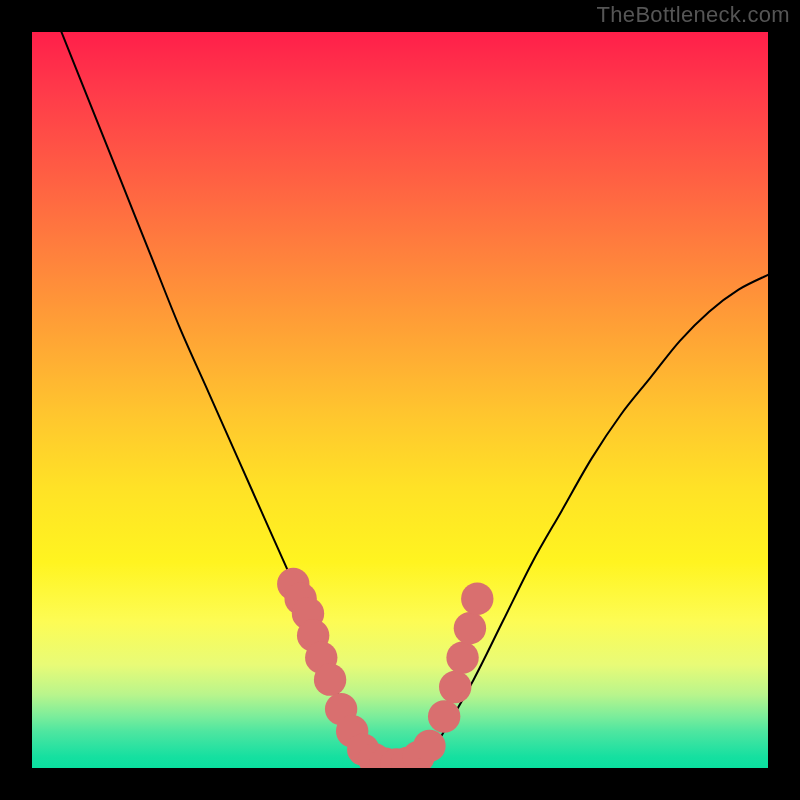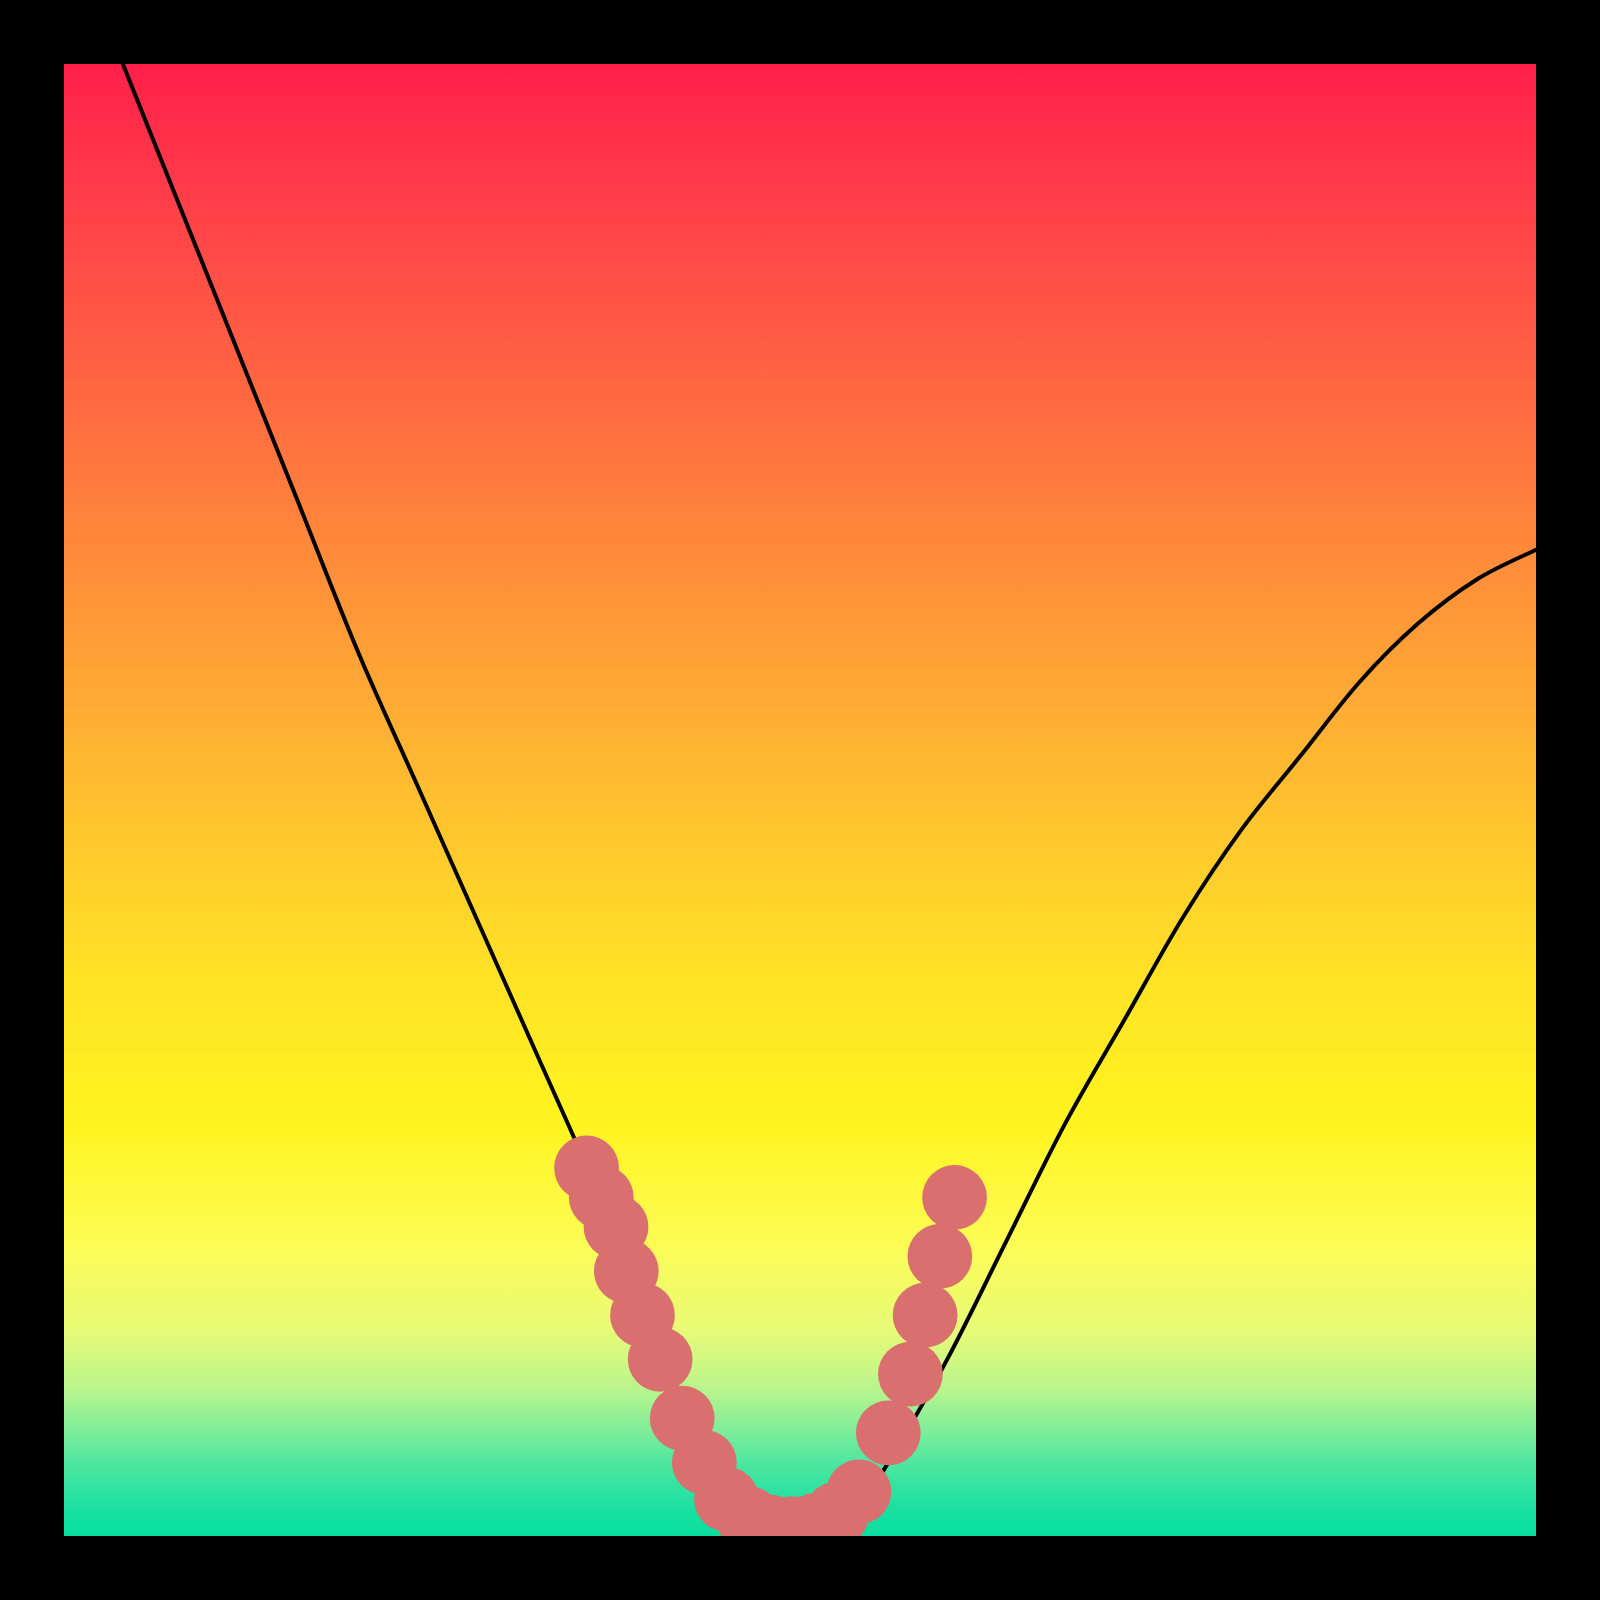--- a/index.html
+++ b/index.html
@@ -66,20 +66,21 @@
     top: 0;
     width: 100%;
     height: 100%;
   }
 </style>
 </head>
 <body>
 
 <div class="outer">
 
+  <div class="watermark">TheBottleneck.com</div>
 
   <div class="plot-frame">
     <div class="gradient"></div>
     <svg class="curve" viewBox="0 0 736 736" preserveAspectRatio="none">
       <path id="main-curve" fill="none" stroke="#000000" stroke-width="2" stroke-linecap="round" d="M 29.44 0.00 C 34.35 12.27, 49.07 49.07, 58.88 73.60 C 68.69 98.13, 78.51 122.67, 88.32 147.20 C 98.13 171.73, 107.95 196.27, 117.76 220.80 C 127.57 245.33, 137.39 271.09, 147.20 294.40 C 157.01 317.71, 166.83 338.56, 176.64 360.64 C 186.45 382.72, 196.27 404.80, 206.08 426.88 C 215.89 448.96, 225.71 471.04, 235.52 493.12 C 245.33 515.20, 257.60 542.19, 264.96 559.36 C 272.32 576.53, 274.77 583.89, 279.68 596.16 C 284.59 608.43, 289.49 620.69, 294.40 632.96 C 299.31 645.23, 304.21 658.72, 309.12 669.76 C 314.03 680.80, 318.93 690.61, 323.84 699.20 C 328.75 707.79, 333.65 715.76, 338.56 721.28 C 343.47 726.80, 348.37 730.23, 353.28 732.32 C 358.19 734.41, 363.09 733.79, 368.00 733.79 C 372.91 733.79, 377.81 734.41, 382.72 732.32 C 387.63 730.23, 392.53 726.80, 397.44 721.28 C 402.35 715.76, 404.80 711.47, 412.16 699.20 C 419.52 686.93, 431.79 666.08, 441.60 647.68 C 451.41 629.28, 461.23 608.43, 471.04 588.80 C 480.85 569.17, 490.67 548.32, 500.48 529.92 C 510.29 511.52, 520.11 495.57, 529.92 478.40 C 539.73 461.23, 549.55 442.83, 559.36 426.88 C 569.17 410.93, 578.99 396.21, 588.80 382.72 C 598.61 369.23, 608.43 358.19, 618.24 345.92 C 628.05 333.65, 637.87 320.16, 647.68 309.12 C 657.49 298.08, 667.31 288.27, 677.12 279.68 C 686.93 271.09, 696.75 263.73, 706.56 257.60 C 716.37 251.47, 731.09 245.33, 736.00 242.88"></path>
       <g id="dots-group">
           <circle cx="261.28" cy="552.00" r="16.19" fill="#d96f6f"></circle>
           <circle cx="268.64" cy="566.72" r="16.19" fill="#d96f6f"></circle>
           <circle cx="276.00" cy="581.44" r="16.19" fill="#d96f6f"></circle>
           <circle cx="281.15" cy="603.52" r="16.19" fill="#d96f6f"></circle>

